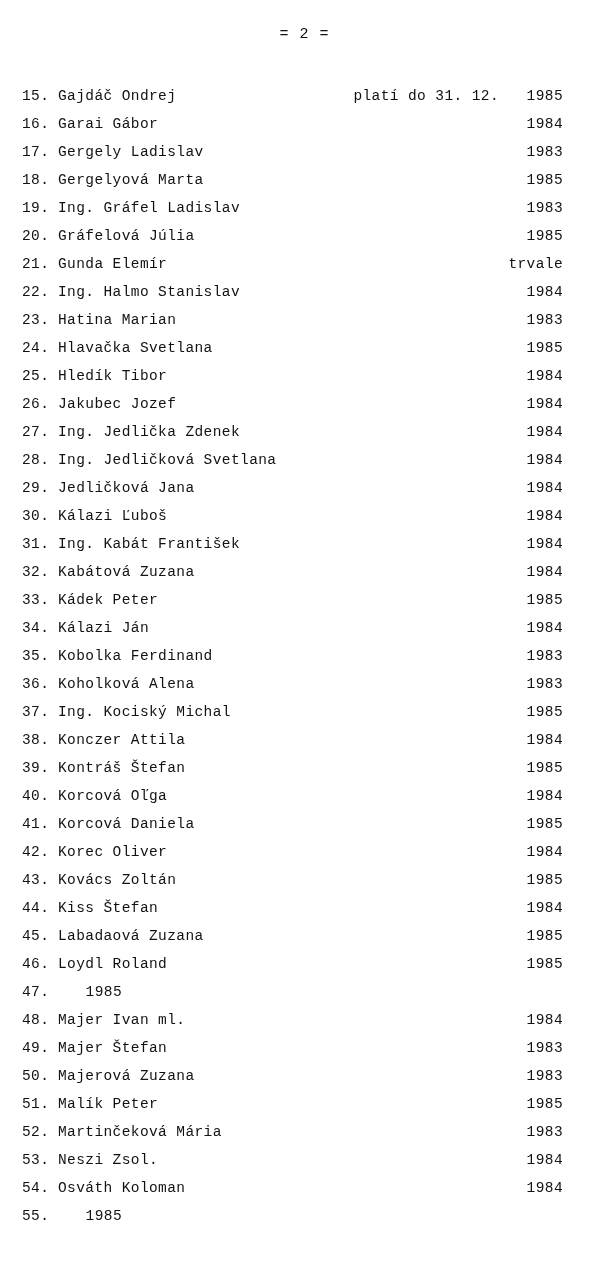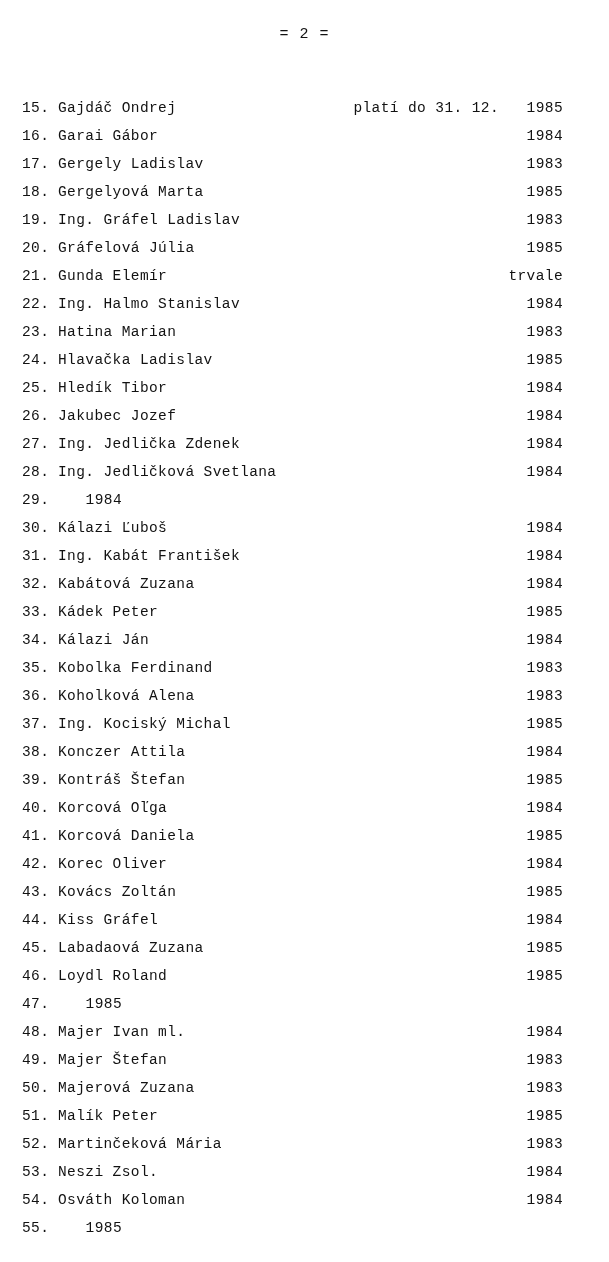--- a/index.html
+++ b/index.html
@@ -29,40 +29,39 @@
     height: 24px;
     font-family: "Liberation Mono", "DejaVu Sans Mono", monospace;
   }
   .list {
     margin-top: 38px;
     padding-left: 22px;
     padding-right: 46px;
   }
   .row {
     display: flex;
-    align-items: flex-end;
+    align-items: flex-start;
     height: 28px;
     font-size: 14.5px;
     letter-spacing: 0.4px;
     white-space: pre;
   }
   .row .num {
     width: 36px;
     flex: 0 0 36px;
     text-align: left;
   }
   .row .name {
     flex: 1 1 auto;
     text-align: left;
   }
   .row .note {
     flex: 0 0 auto;
     text-align: right;
     padding-right: 6px;
-    margin-top: 38px;
   }
   .row .year {
     flex: 0 0 58px;
     text-align: right;
   }
   .row .year.word {
     flex: 0 0 auto;
     text-align: right;
   }
 </style>
@@ -74,41 +73,41 @@
   <div class="list">
       <div class="row"><span class="num">15.</span><span class="name">Gajdáč Ondrej</span><span class="note">platí do 31. 12.</span><span class="year">1985</span></div>
       <div class="row"><span class="num">16.</span><span class="name">Garai Gábor</span><span class="note"></span><span class="year">1984</span></div>
       <div class="row"><span class="num">17.</span><span class="name">Gergely Ladislav</span><span class="note"></span><span class="year">1983</span></div>
       <div class="row"><span class="num">18.</span><span class="name">Gergelyová Marta</span><span class="note"></span><span class="year">1985</span></div>
       <div class="row"><span class="num">19.</span><span class="name">Ing. Gráfel Ladislav</span><span class="note"></span><span class="year">1983</span></div>
       <div class="row"><span class="num">20.</span><span class="name">Gráfelová Júlia</span><span class="note"></span><span class="year">1985</span></div>
       <div class="row"><span class="num">21.</span><span class="name">Gunda Elemír</span><span class="note"></span><span class="year word">trvale</span></div>
       <div class="row"><span class="num">22.</span><span class="name">Ing. Halmo Stanislav</span><span class="note"></span><span class="year">1984</span></div>
       <div class="row"><span class="num">23.</span><span class="name">Hatina Marian</span><span class="note"></span><span class="year">1983</span></div>
-      <div class="row"><span class="num">24.</span><span class="name">Hlavačka Ladislav</span><span class="note"></span><span class="year">1985</span></div>
+      <div class="row"><span class="num">24.</span><span class="name">Hlavačka Svetlana</span><span class="note"></span><span class="year">1985</span></div>
       <div class="row"><span class="num">25.</span><span class="name">Hledík Tibor</span><span class="note"></span><span class="year">1984</span></div>
       <div class="row"><span class="num">26.</span><span class="name">Jakubec Jozef</span><span class="note"></span><span class="year">1984</span></div>
       <div class="row"><span class="num">27.</span><span class="name">Ing. Jedlička Zdenek</span><span class="note"></span><span class="year">1984</span></div>
       <div class="row"><span class="num">28.</span><span class="name">Ing. Jedličková Svetlana</span><span class="note"></span><span class="year">1984</span></div>
-      <div class="row"><span class="num">29.</span><span class="note"></span><span class="year">1984</span></div>
+      <div class="row"><span class="num">29.</span><span class="name">Jedličková Jana</span><span class="note"></span><span class="year">1984</span></div>
       <div class="row"><span class="num">30.</span><span class="name">Kálazi Ľuboš</span><span class="note"></span><span class="year">1984</span></div>
       <div class="row"><span class="num">31.</span><span class="name">Ing. Kabát František</span><span class="note"></span><span class="year">1984</span></div>
       <div class="row"><span class="num">32.</span><span class="name">Kabátová Zuzana</span><span class="note"></span><span class="year">1984</span></div>
       <div class="row"><span class="num">33.</span><span class="name">Kádek Peter</span><span class="note"></span><span class="year">1985</span></div>
       <div class="row"><span class="num">34.</span><span class="name">Kálazi Ján</span><span class="note"></span><span class="year">1984</span></div>
       <div class="row"><span class="num">35.</span><span class="name">Kobolka Ferdinand</span><span class="note"></span><span class="year">1983</span></div>
       <div class="row"><span class="num">36.</span><span class="name">Koholková Alena</span><span class="note"></span><span class="year">1983</span></div>
       <div class="row"><span class="num">37.</span><span class="name">Ing. Kociský Michal</span><span class="note"></span><span class="year">1985</span></div>
       <div class="row"><span class="num">38.</span><span class="name">Konczer Attila</span><span class="note"></span><span class="year">1984</span></div>
       <div class="row"><span class="num">39.</span><span class="name">Kontráš Štefan</span><span class="note"></span><span class="year">1985</span></div>
       <div class="row"><span class="num">40.</span><span class="name">Korcová Oľga</span><span class="note"></span><span class="year">1984</span></div>
       <div class="row"><span class="num">41.</span><span class="name">Korcová Daniela</span><span class="note"></span><span class="year">1985</span></div>
       <div class="row"><span class="num">42.</span><span class="name">Korec Oliver</span><span class="note"></span><span class="year">1984</span></div>
       <div class="row"><span class="num">43.</span><span class="name">Kovács Zoltán</span><span class="note"></span><span class="year">1985</span></div>
-      <div class="row"><span class="num">44.</span><span class="name">Kiss Gráfel</span><span class="note"></span><span class="year">1984</span></div>
+      <div class="row"><span class="num">44.</span><span class="name">Kiss Štefan</span><span class="note"></span><span class="year">1984</span></div>
       <div class="row"><span class="num">45.</span><span class="name">Labadaová Zuzana</span><span class="note"></span><span class="year">1985</span></div>
       <div class="row"><span class="num">46.</span><span class="name">Loydl Roland</span><span class="note"></span><span class="year">1985</span></div>
       <div class="row"><span class="num">47.</span><span class="note"></span><span class="year">1985</span></div>
       <div class="row"><span class="num">48.</span><span class="name">Majer Ivan ml.</span><span class="note"></span><span class="year">1984</span></div>
       <div class="row"><span class="num">49.</span><span class="name">Majer Štefan</span><span class="note"></span><span class="year">1983</span></div>
       <div class="row"><span class="num">50.</span><span class="name">Majerová Zuzana</span><span class="note"></span><span class="year">1983</span></div>
       <div class="row"><span class="num">51.</span><span class="name">Malík Peter</span><span class="note"></span><span class="year">1985</span></div>
       <div class="row"><span class="num">52.</span><span class="name">Martinčeková Mária</span><span class="note"></span><span class="year">1983</span></div>
       <div class="row"><span class="num">53.</span><span class="name">Neszi Zsol.</span><span class="note"></span><span class="year">1984</span></div>
       <div class="row"><span class="num">54.</span><span class="name">Osváth Koloman</span><span class="note"></span><span class="year">1984</span></div>

